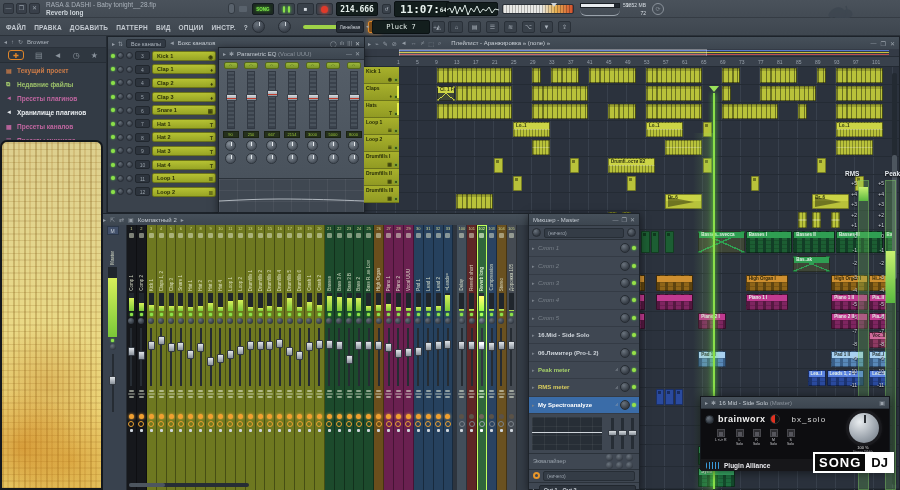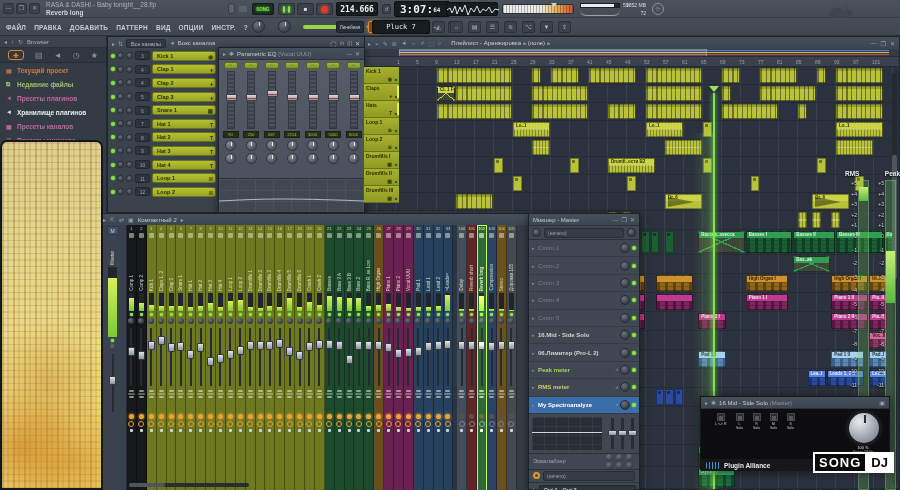--- a/index.html
+++ b/index.html
@@ -276,21 +276,21 @@
     </div>
     <div class="mouse-ico"></div>
     <div class="kb-ico"></div>
     <div class="songpat">SONG</div>
     <div class="tr-btn tr-play">❚❚</div>
     <div class="tr-btn tr-stop">■</div>
     <div class="tr-btn tr-rec"><i></i></div>
     <div class="lcd tempo-lcd">214.666</div>
     <div class="tinybtn" style="left:382px">↺</div>
     <div class="lcd time-lcd" style="left:394px">
-      <span>3:07</span>:<span class="time-frac">64</span>
+      <span>11:07</span>:<span class="time-frac">64</span>
     </div>
     <div class="osc">
       <svg width="52" height="14" viewBox="0 0 52 14">
           <polyline points="0,7 3,5 5,10 8,3 10,11 13,4 15,9 18,2 21,12 24,5 27,9 30,3 33,10 36,6 39,8 42,4 45,10 48,6 52,7" fill="none" stroke="#d8e4e0" stroke-width="1"></polyline>
         </svg>
     </div>
     <div class="mastermeter">
         <i></i>
       </div>
     <div class="cpu">
@@ -1967,20 +1967,26 @@
   <div class="bx">
     <div class="fwin-h">
       <span class="gly">▸</span>
       <span class="gly">✱</span>
       <span><span>16 Mid - Side Solo</span> <span class="dim">(Master)</span></span>
       <span class="sp"></span>
       <span class="wb">▣</span>
     </div>
     <div class="bx-body">
       <div class="bx-left">
+        <div class="bx-brand">
+          <span class="mp-knob"></span>
+          <span class="bw">brainworx</span>
+          <span class="bx-logo"></span>
+          <span class="prod">bx_solo</span>
+        </div>
         <div class="bx-btnrow" id="bx-btnrow">
             <div class="bx-btn">
               <div class="sq"></div>
               <div class="t">L &lt;-&gt; R</div>
             </div>
             <div class="bx-btn">
               <div class="sq"></div>
               <div class="t">L
 Solo</div>
             </div>

